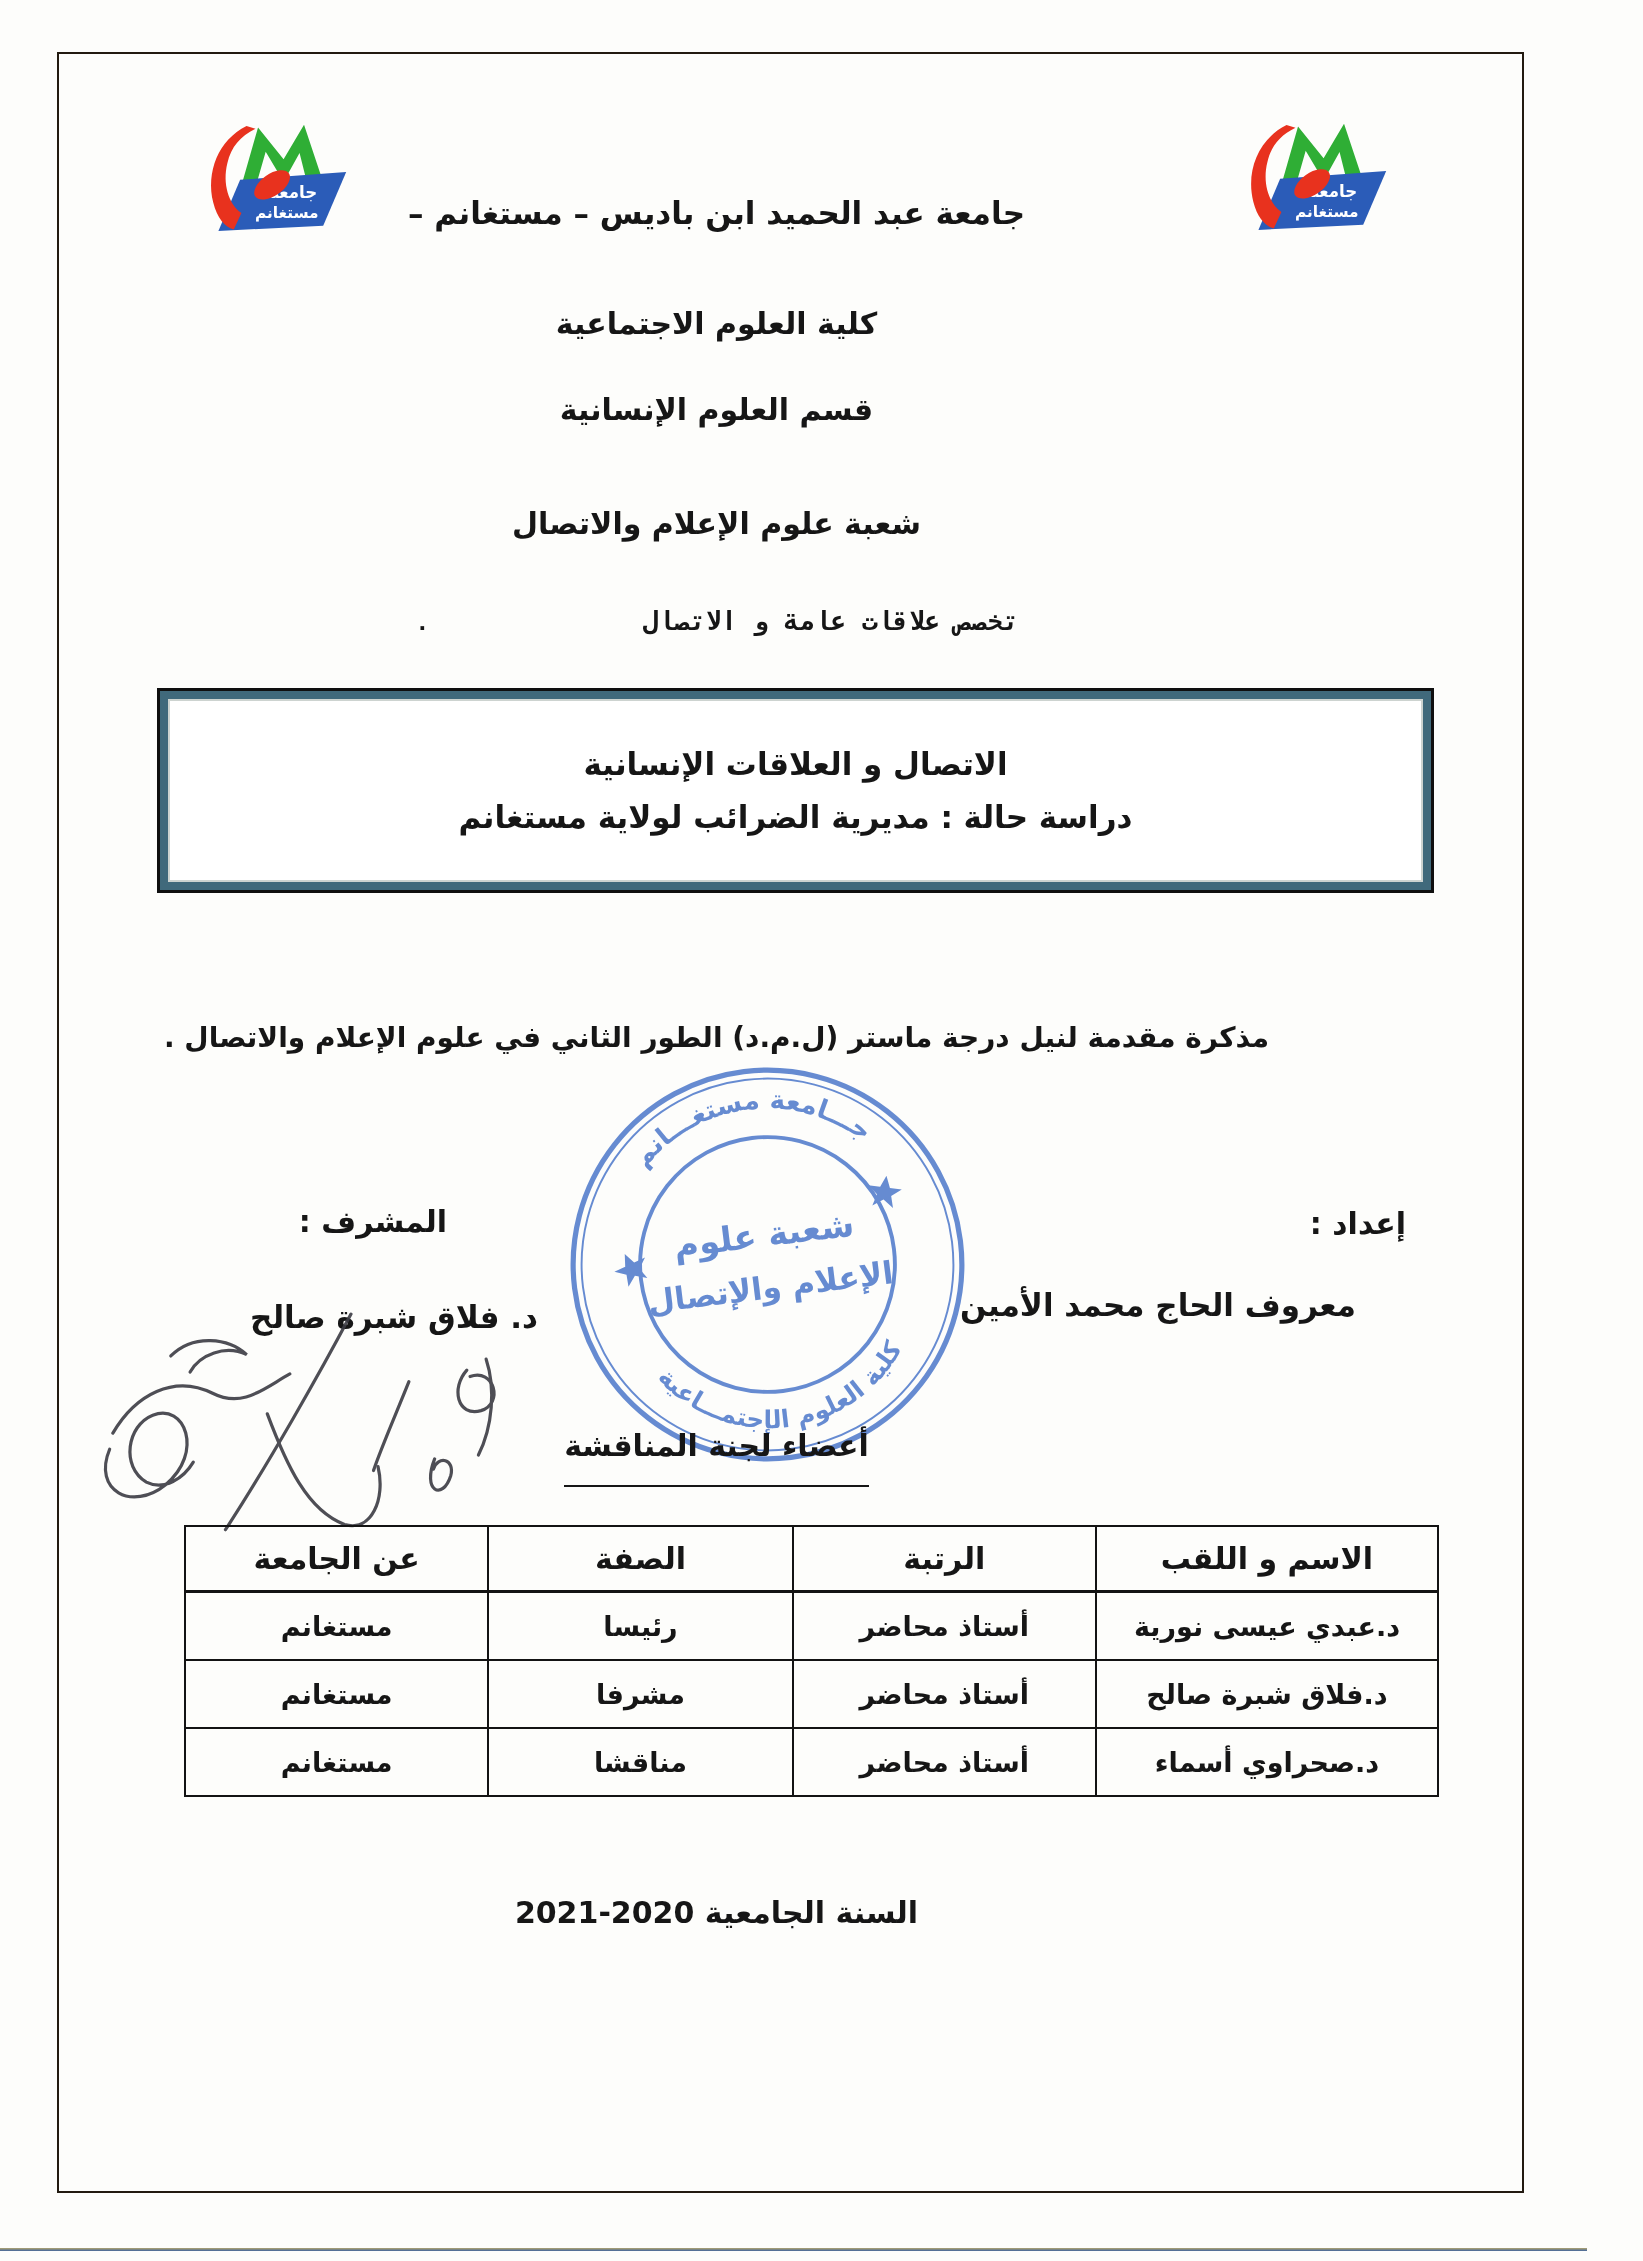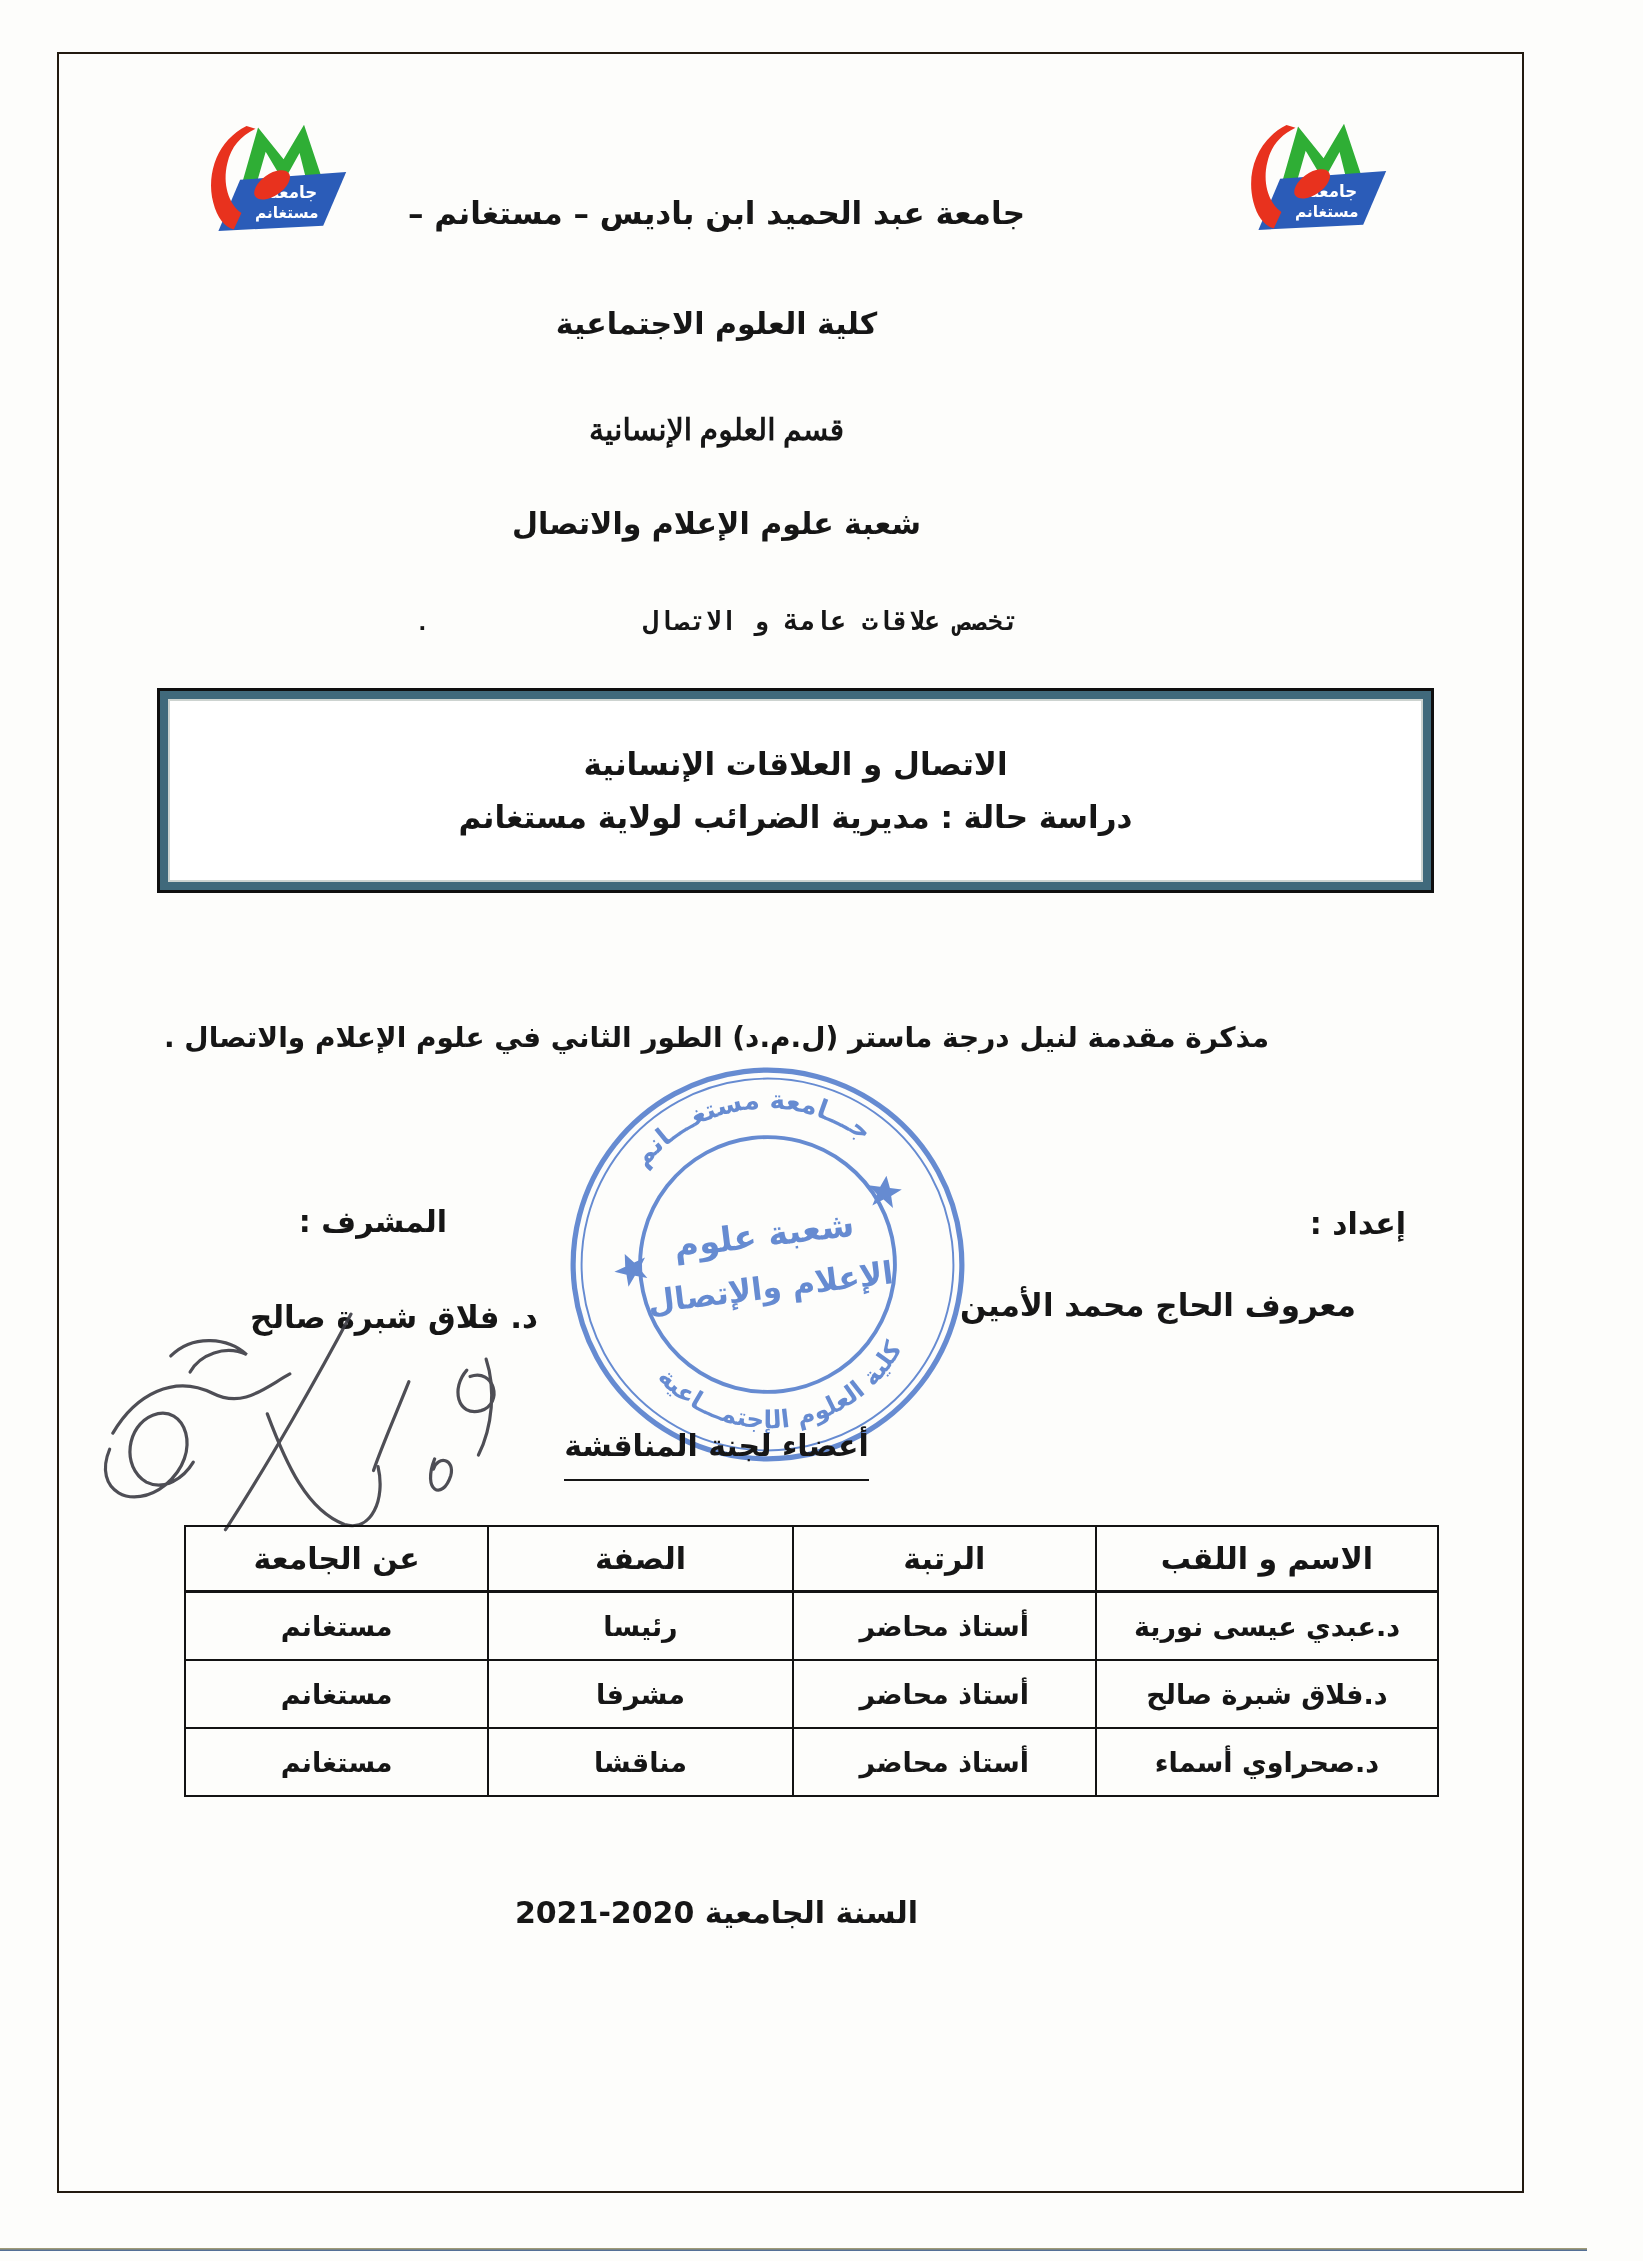--- a/index.html
+++ b/index.html
@@ -14,21 +14,21 @@
   #page{position:absolute;inset:0;direction:rtl;}
   .frame{
     position:absolute;left:57px;top:52px;width:1467px;height:2141px;
     border:2.6px solid #221a10;
     box-sizing:border-box;
   }
   .centerband{position:absolute;left:57px;width:1319px;text-align:center;}
   .hline{font-weight:bold;line-height:1.3;}
   .h1{top:193px;font-size:31px;}
   .h2{top:304px;font-size:30px;}
-  .h3{top:410px;font-size:30px;font-family:Liberation Serif, serif;}
+  .h3{top:390px;font-size:30px;}
   .h4{top:504px;font-size:30px;}
   .h5{top:607px;font-size:26px;font-family:Liberation Mono, monospace;}
   .h5 .dot{display:inline-block;margin-right:213px;}
   .logo{position:absolute;width:162px;height:115px;}
   .logo-left{left:193px;top:121px;}
   .logo-right{left:1233px;top:120px;}
   .title-box{
     position:absolute;left:157px;top:688px;width:1277px;height:205px;
     box-sizing:border-box;
     border:3.2px solid #0f0f0f;
@@ -46,21 +46,21 @@
   .note{top:1021px;font-size:28px;font-weight:bold;}
   .stamp{position:absolute;left:566px;top:1063px;width:403px;height:403px;opacity:.82;}
   .label{position:absolute;font-weight:bold;font-size:30px;white-space:nowrap;}
   .name{position:absolute;font-weight:bold;font-size:31px;white-space:nowrap;}
   .prepared-label{right:237px;top:1206px;}
   .prepared-name{right:287px;top:1255px;margin-top:32px;}
   .supervisor-label{right:1196px;top:1204px;}
   .supervisor-name{right:1105px;top:1299px;}
   .signature{position:absolute;left:74px;top:1298px;width:451px;height:251px;}
   .committee-heading{top:1428px;font-size:30px;font-weight:bold;}
-  .committee-heading span{border-bottom:2.6px solid #161616;padding-bottom:16px;}
+  .committee-heading span{border-bottom:2.6px solid #161616;padding-bottom:22px;}
   table.committee{
     position:absolute;left:184px;top:1525px;width:1255px;
     border-collapse:collapse;table-layout:fixed;
     direction:rtl;
   }
   table.committee th, table.committee td{
     border:2.6px solid #131313;
     text-align:center;vertical-align:middle;
     font-weight:bold;
   }

